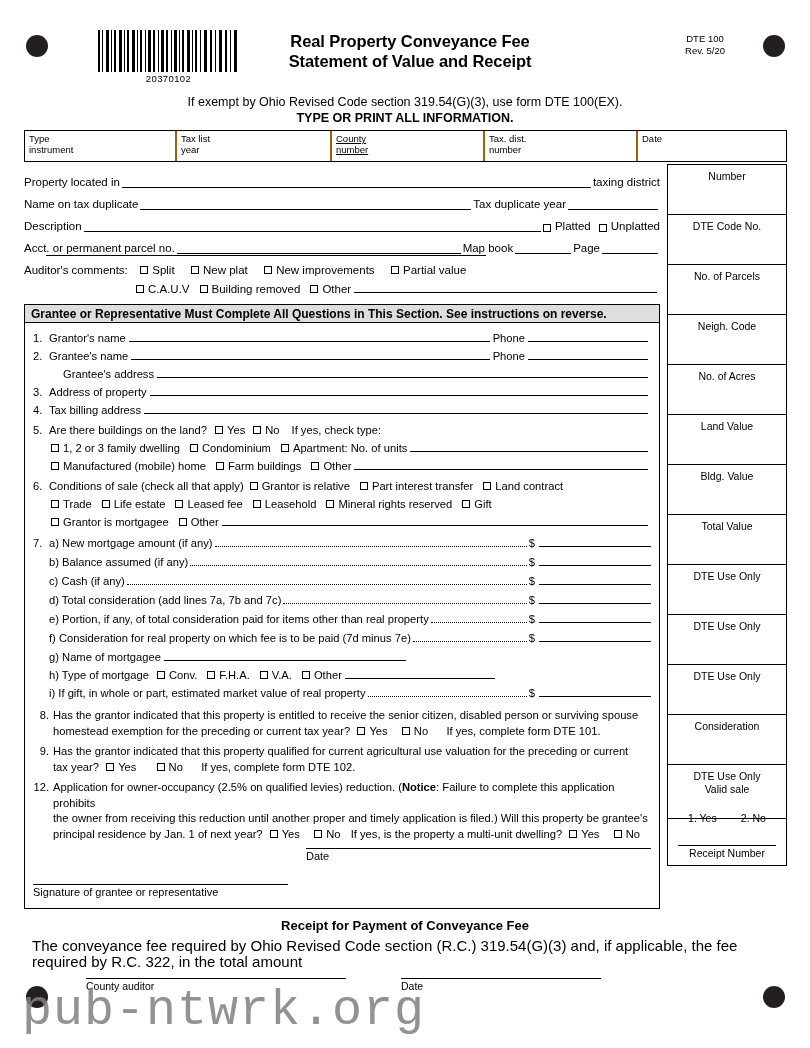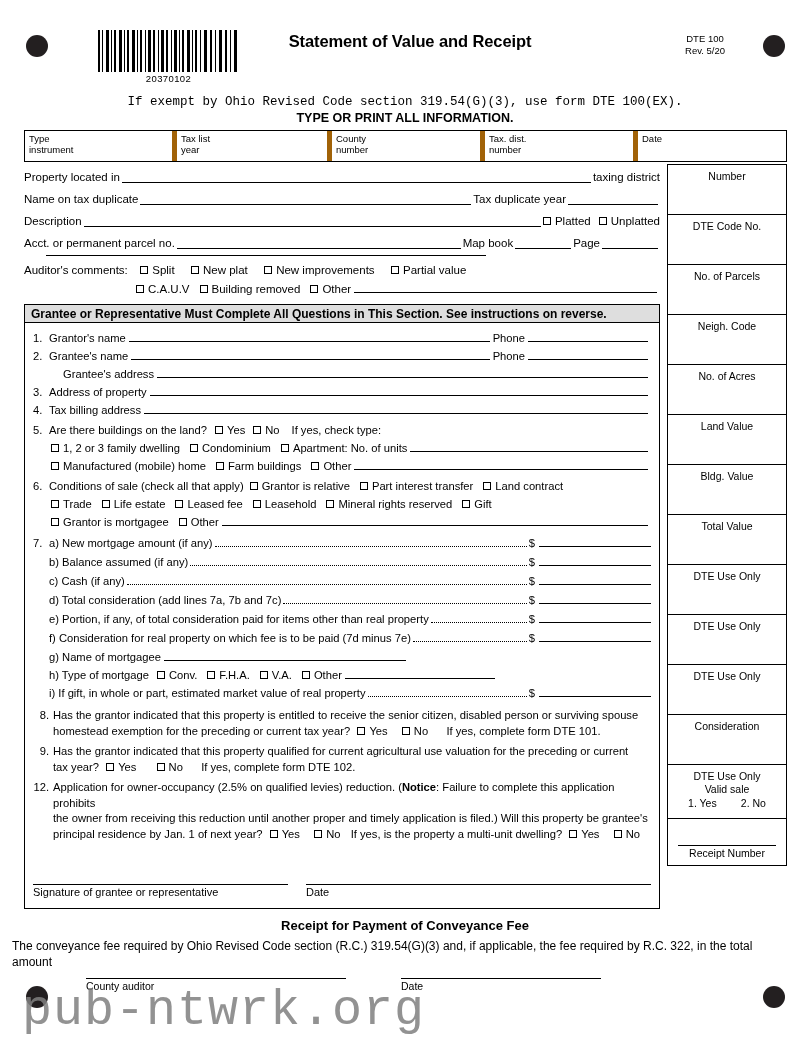--- a/index.html
+++ b/index.html
@@ -25,35 +25,35 @@
   .barcode-wrap { position:absolute; left:96px; top:30px; width:145px; text-align:center; }
   .barcode { height:42px; width:145px; display:block; }
   .barcode-num { font-size:9.5px; letter-spacing:.4px; margin-top:1px; color:#000; }
 
   .doc-title { position:absolute; left:250px; top:31px; width:320px; text-align:center;
                font-size:16.5px; font-weight:bold; line-height:20px; letter-spacing:-.1px; }
 
   .form-id { position:absolute; left:650px; top:33px; width:110px; text-align:center;
              font-size:9.5px; line-height:12px; }
 
-  .exempt-line { position:absolute; left:0; top:95px; width:810px; text-align:center; font-size:12.5px;font-family:Liberation Mono, monospace; }
+  .exempt-line { position:absolute; left:0; top:95px; width:810px; text-align:center; font-size:12.5px; }
   .typeprint { position:absolute; left:0; top:111px; width:810px; text-align:center;
                font-size:12.5px; font-weight:bold; }
 
   
   .top-table { position:absolute; left:24px; top:130px; width:763px; height:32px;
                border:1px solid #000; display:flex; }
-  .top-cell { border-right:5px solid #a16207; padding:2px 0 0 4px; font-size:9.5px; line-height:11px; }
+  .top-cell { border-right:2px solid #a16207; padding:2px 0 0 4px; font-size:9.5px; line-height:11px; }
   .top-cell:last-child { border-right:none; }
-  .c-type { width:152px; } .c-taxlist { width:155px; } .c-county { width:153px; }
+  .c-type { width:152px; } .c-taxlist { width:155px; } .c-county { width:153px;text-decoration:underline; }
   .c-taxdist { width:153px; } .c-date { flex:1; }
 
   
   .prop { position:absolute; left:24px; top:166px; width:636px; font-size:11.5px; }
-  .prow { display:flex; align-items:center; height:22px; }
+  .prow { display:flex; align-items:flex-end; height:22px; }
   .lbl { white-space:nowrap; }
   .fill { flex:1; border-bottom:1px solid #000; height:11px; margin:0 2px; }
   .fill.fixed-w { flex:none; }
   .w90  { width:90px; } .w60 { width:56px; }
 
   .cb { display:inline-block; width:8px; height:8px; border:1px solid #000; background:#fff;
         margin:0 4px 0 0; position:relative; top:0px; }
 
   .desc-underline { position:absolute; left:46px; top:255px; width:440px; border-bottom:1px solid #000; }
 
@@ -79,40 +79,40 @@
   .leader { flex:1; border-bottom:1.6px dotted #000; height:9px; margin:0 2px 0 2px; }
   .money-line { width:112px; flex:none; border-bottom:1.3px solid #000; height:11px; margin-left:4px; }
 
   .para { line-height:15.5px; font-size:11.2px; }
   .para .hang { display:flex; }
   .para .hang .num { width:20px; flex:none; text-align:right; padding-right:4px; }
 
   .declare { margin-top:7px; line-height:15.5px; font-size:11.2px; padding-left:18px; padding-right:6px; }
 
   .sig-row { position:absolute; left:8px; bottom:10px; width:618px; display:flex; }
-  .sig-a { width:255px; }
+  .sig-a { width:255px;margin-top:36px; }
   .sig-b { flex:1; margin-left:18px; }
   .sig-line { border-bottom:1.3px solid #000; height:1px; }
   .sig-lbl { font-size:11px; padding-top:1px; }
 
   
   .side { position:absolute; left:667px; top:164px; width:120px; border:1.4px solid #000; }
   .side-cell { border-bottom:1.4px solid #000; height:50px; text-align:center;
                font-size:10.5px; padding-top:5px; line-height:13px; }
   .side-cell:last-child { border-bottom:none; }
   .side-validsale { height:54px; }
-  .side-validsale .yesno { display:flex; justify-content:space-around; padding:0 8px; margin-top:1px; }
+  .side-validsale .yesno { display:flex; justify-content:space-around; padding:0 8px; margin-top:16px; }
   .side-receipt { height:46px; position:relative; padding-top:0;text-align:center; }
   .side-receipt .rline { position:absolute; left:10px; right:10px; top:26px; border-bottom:1.2px solid #000; }
   .side-receipt .rlbl { position:absolute; left:0; right:0; top:28px; font-size:10.5px; }
 
   
   .receipt-title { position:absolute; left:0; top:918px; width:810px; text-align:center;
                    font-size:13px; font-weight:bold; }
-  .receipt-body { position:absolute; left:12px; top:938px; width:763px; font-size:12px; line-height:16px; }
+  .receipt-body { position:absolute; left:32px; top:938px; width:763px; font-size:15px; line-height:16px; }
   .receipt-body .r2 { display:flex; align-items:baseline; }
   .rfill { border-bottom:1.2px solid #000; height:11px; margin:0 3px; }
   .rf1 { width:135px; } .rf2 { width:130px; } .rf3 { width:140px; }
 
   .foot-sig { position:absolute; left:24px; top:978px; width:763px; display:flex; }
   .foot-a { width:260px; margin-left:62px; }
   .foot-b { width:200px; margin-left:55px; }
   .foot-line { border-bottom:1.3px solid #000; height:1px; }
   .foot-lbl { font-size:10.5px; padding-top:1px; }
 
@@ -165,20 +165,21 @@
         <rect x="123" y="0" width="3" height="42"></rect>
           <rect x="129" y="0" width="2" height="42"></rect>
         <rect x="134" y="0" width="1" height="42"></rect>
           <rect x="138" y="0" width="3" height="42"></rect>
       </g>
     </svg>
     <div class="barcode-num">20370102</div>
   </div>
 
   <div class="doc-title">
+    <div>Real Property Conveyance Fee</div>
     <div>Statement of Value and Receipt</div>
   </div>
 
   <div class="form-id">
     <div>DTE 100</div>
     <div>Rev. 5/20</div>
   </div>
 
   <div class="exempt-line">If exempt by Ohio Revised Code section 319.54(G)(3), use form DTE 100(EX).</div>
   <div class="typeprint">TYPE OR PRINT ALL INFORMATION.</div>

